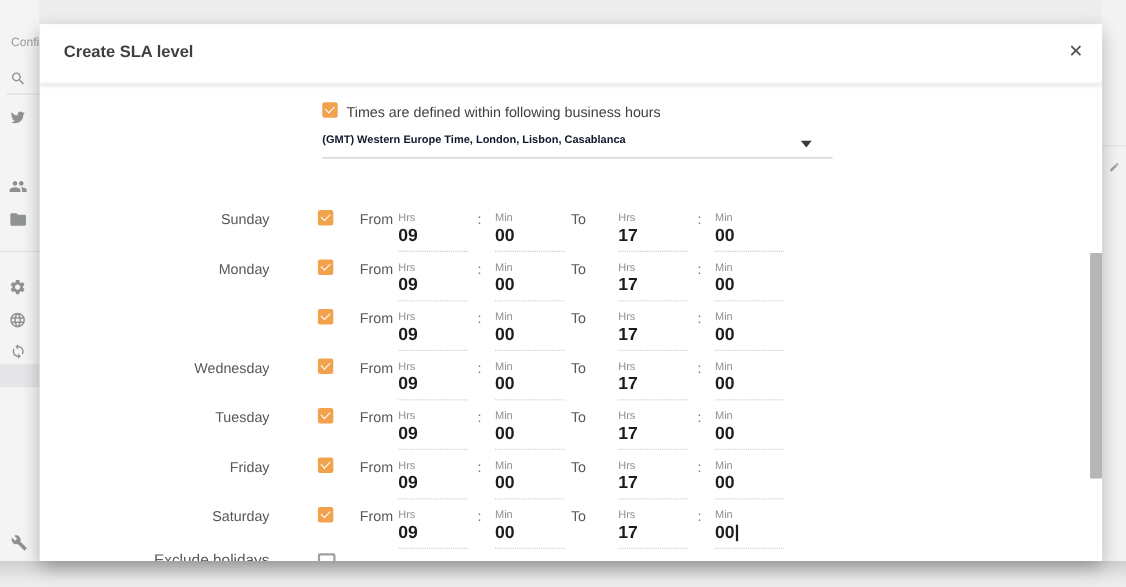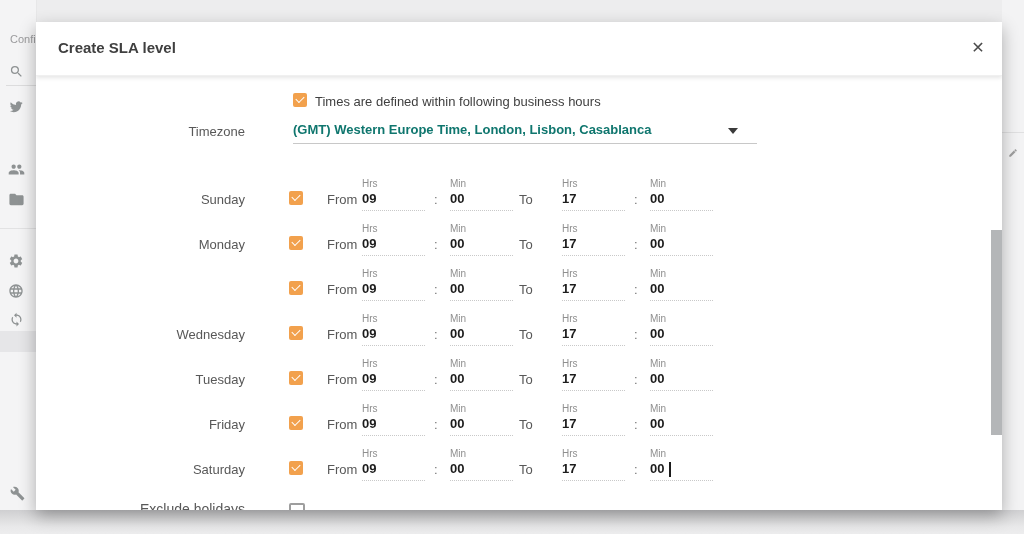--- a/index.html
+++ b/index.html
@@ -34,36 +34,36 @@
   
   .cb{position:absolute;width:14px;height:14px;background:var(--accent,#F2A14D);border-radius:2px;display:inline-block;}
   .cb .cb-check{position:absolute;left:3px;top:3px;width:7px;height:4px;
     border-left:1.6px solid #fff;border-bottom:1.6px solid #fff;transform:rotate(-45deg);}
   .cb.unchecked{background:#fff;border:2px solid #9e9e9e;width:12px;height:12px;border-radius:2px;}
   
   .bh-label{position:absolute;left:279px;top:72px;font-size:13px;color:#3f3f3f;}
   .bh-cb{left:257px;top:71px;}
   
   .tz-label{position:absolute;left:40px;top:102px;width:169px;text-align:right;font-size:13px;color:#585858;}
-  .tz-value{position:absolute;left:257px;top:100px;font-size:13px;font-weight:600;color:#0f766e;}
+  .tz-value{position:absolute;left:257px;top:100px;font-size:10px;font-weight:600;color:#0f172a;}
   .tz-caret{position:absolute;left:692px;top:106px;width:0;height:0;
     border-left:5px solid transparent;border-right:5px solid transparent;border-top:6px solid #3a3a3a;}
   .tz-underline{position:absolute;left:257px;top:121px;width:464px;height:1px;background:#c8c8c8;}
   
   .day-row{position:absolute;left:0;width:966px;height:42px;}
   .day-label{position:absolute;left:40px;top:14px;width:169px;text-align:right;font-size:13px;color:#585858;}
   .day-cb{left:253px;top:13px;}
   .fromto{position:absolute;top:14px;font-size:13px;color:#585858;}
   .from-label{left:291px;}
   .to-label{left:483px;}
-  .field{position:absolute;width:63px;top:0;}
+  .field{position:absolute;width:63px;top:15px;}
   .f-hrs1{left:326px;} .f-min1{left:414px;} .f-hrs2{left:526px;} .f-min2{left:614px;}
   .field-label{font-size:10px;color:#8f8f8f;height:12px;line-height:12px;}
   .field-input{display:block;width:63px;border:none;border-bottom:1px dotted #c9c9c9;background:transparent;
-    font-family:inherit;font-size:13px;font-weight:600;color:#1c1c1c;padding:1px 0 4px 0;outline:none;}
+    font-family:inherit;font-size:16px;font-weight:600;color:#1c1c1c;padding:1px 0 4px 0;outline:none;}
   .colon{position:absolute;top:14px;font-size:13px;color:#757575;}
   .colon1{left:398px;} .colon2{left:598px;}
   .caret-host{position:relative;}
   .caret-host .text-caret{display:none;}
   .caret-host.show-caret .text-caret{display:block;position:absolute;left:19px;top:14px;width:1.5px;height:15px;background:#1c1c1c;}
   
   .partial-label{position:absolute;left:40px;top:479px;width:169px;text-align:right;font-size:14px;color:#585858;}
   .partial-cb{left:253px;top:481px;}
 </style>
 </head>
@@ -131,21 +131,20 @@
   <div class="modal-header">
     <div class="modal-title">Create SLA level</div>
     <div class="close-btn">✕</div>
   </div>
 
   <span class="cb bh-cb">
     <span class="cb-check"></span>
   </span>
   <div class="bh-label">Times are defined within following business hours</div>
 
-  <div class="tz-label">Timezone</div>
   <div class="tz-value">(GMT) Western Europe Time, London, Lisbon, Casablanca</div>
   <div class="tz-caret"></div>
   <div class="tz-underline"></div>
 
   <div id="day-rows">
   <div class="day-row" style="top: 156px;">
     <div class="day-label">Sunday</div>
     <span class="cb day-cb">
       <span class="cb-check"></span>
     </span>

